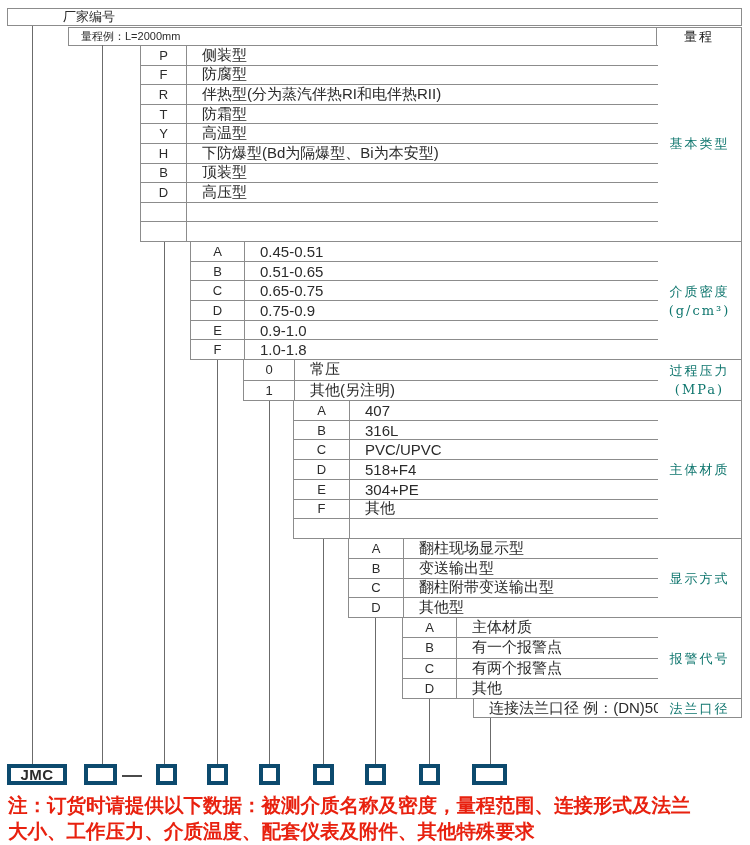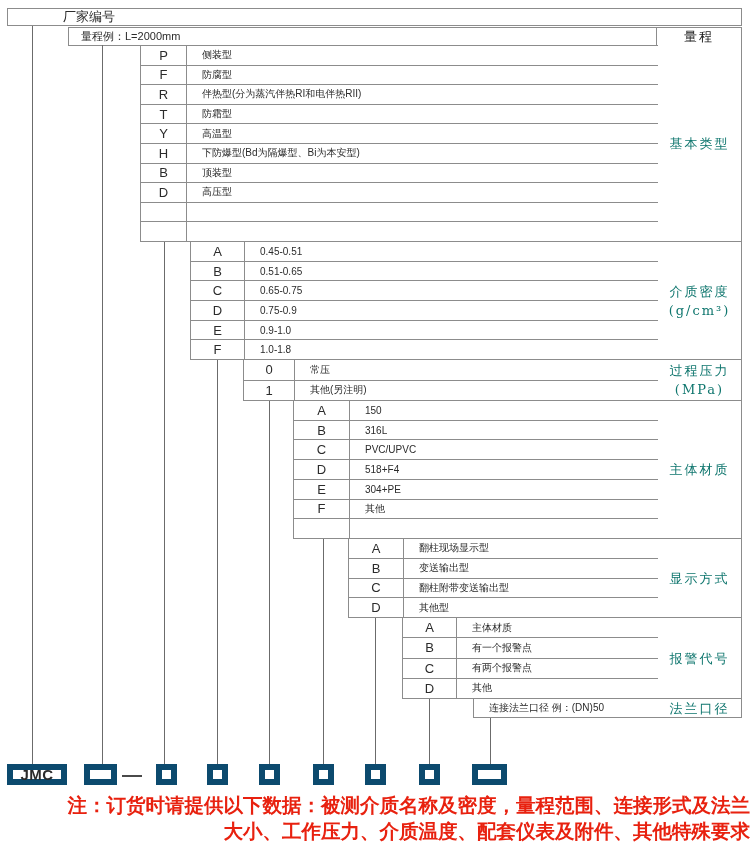--- a/index.html
+++ b/index.html
@@ -1,40 +1,40 @@
 <!DOCTYPE html>
 <html><head>
 <meta charset="utf-8">
 <style>
   html,body{margin:0;padding:0;background:#ffffff;}
   .canvas{
     position:relative;width:750px;height:845px;background:#ffffff;
     font-family:"Liberation Sans",sans-serif;color:#2b2b2b;overflow:hidden;
   }
-  .abs{position:absolute;box-sizing:border-box;text-align:right;}
+  .abs{position:absolute;box-sizing:border-box;}
   .cellline{border:1px solid #8c8c8c;}
   .row1{left:7px;top:8px;width:735px;height:18px;display:flex;align-items:center;}
   .row1 span{padding-left:55px;font-size:13px;}
   .row2{left:68px;top:27px;width:674px;height:19px;display:flex;}
   .row2 .lcell{flex:1;display:flex;align-items:center;font-size:11px;padding-left:12px;}
   .row2 .rcell{width:84px;border-left:1px solid #8c8c8c;display:flex;align-items:center;justify-content:center;
     font-family:"DejaVu Serif","Liberation Serif",serif;font-size:13px;letter-spacing:2px;color:#222;}
   .note{left:8px;top:792px;width:742px;font-size:19.5px;line-height:26px;font-weight:700;color:#e8210f;}
   .tbl{position:absolute;box-sizing:border-box;display:flex;flex-direction:column;
     border-left:1px solid #8c8c8c;border-right:1px solid #8c8c8c;border-bottom:1px solid #8c8c8c;background:#fff;}
   .trow{flex:1;display:flex;align-items:stretch;min-height:0;}
   .trow + .trow{border-top:1px solid #8c8c8c;}
   .ccell{display:flex;align-items:center;justify-content:center;font-size:13px;border-right:1px solid #8c8c8c;}
-  .dcell{flex:1;display:flex;align-items:center;font-size:10px;padding-left:15px;white-space:nowrap;}
+  .dcell{flex:1;display:flex;align-items:center;font-size:15px;padding-left:15px;white-space:nowrap;}
   .labelcol{position:absolute;box-sizing:border-box;border-right:1px solid #8c8c8c;border-bottom:1px solid #8c8c8c;overflow:hidden;background:#fff;}
   .lsec{box-sizing:border-box;display:flex;flex-direction:column;align-items:center;justify-content:center;
     font-family:"DejaVu Serif","Liberation Serif",serif;font-size:13px;letter-spacing:2px;color:#0f766e;line-height:19px;}
   .lsec.bb{border-bottom:1px solid #8c8c8c;}
   .conn{position:absolute;width:0;border-left:1px solid #6b6b6b;}
-  .mbox{position:absolute;box-sizing:border-box;border:6px solid #0c4a6e;background:#fff;
+  .mbox{position:absolute;box-sizing:border-box;border:4px solid #0c4a6e;background:#fff;
     display:flex;align-items:center;justify-content:center;}
   .mbox span{font-size:15px;font-weight:700;letter-spacing:0.5px;}
   .dash{position:absolute;display:flex;align-items:center;justify-content:center;
     font-size:20px;font-weight:700;color:#4a4a4a;}
 </style>
 </head>
 <body>
 
 <div class="canvas">
 
@@ -126,21 +126,21 @@
           <div class="dcell">常压</div>
         </div>
         <div class="trow">
           <div class="ccell" style="width: 50px;">1</div>
           <div class="dcell">其他(另注明)</div>
         </div>
       </div>
       <div class="tbl" style="left: 293px; top: 401px; width: 366px; height: 138px; border-top: none;">
         <div class="trow">
           <div class="ccell" style="width: 55px;">A</div>
-          <div class="dcell">150</div>
+          <div class="dcell">407</div>
         </div>
         <div class="trow">
           <div class="ccell" style="width: 55px;">B</div>
           <div class="dcell">316L</div>
         </div>
         <div class="trow">
           <div class="ccell" style="width: 55px;">C</div>
           <div class="dcell">PVC/UPVC</div>
         </div>
         <div class="trow">

